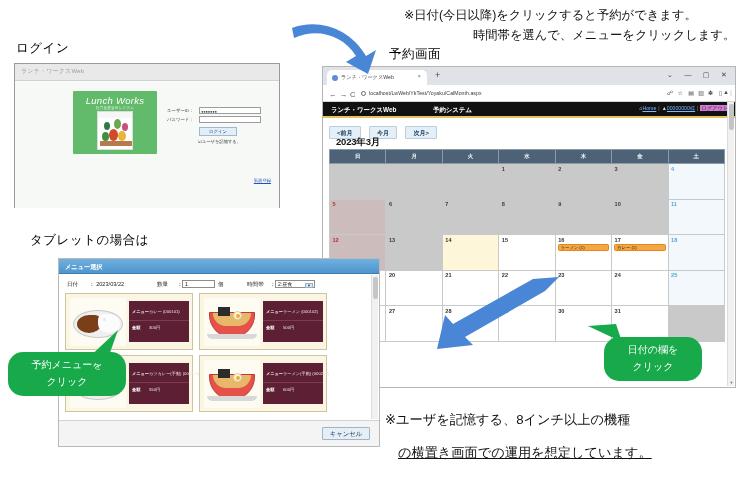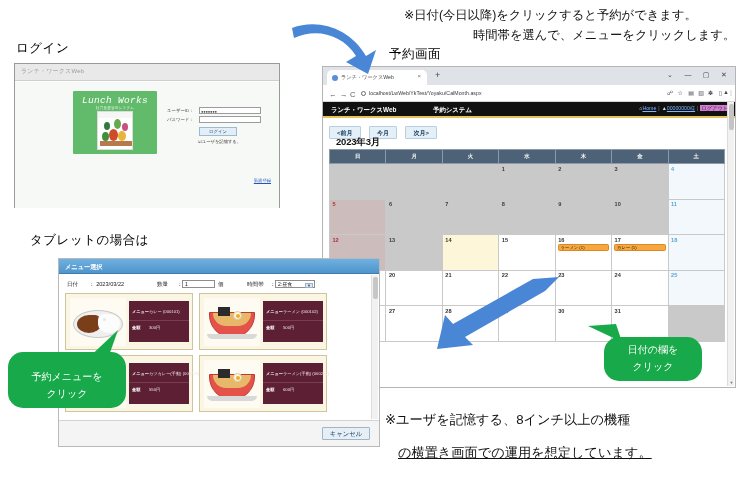--- a/index.html
+++ b/index.html
@@ -35,21 +35,21 @@
     position:absolute;left:6px;top:3px;font-size:6px;color:#9b9b9b;
     letter-spacing:.2px;
   }
   #login-body{position:absolute;left:0;top:18px;width:100%;height:126px;background:#f7f9f7;}
   #login-card{
     position:absolute;left:58px;top:9px;width:84px;height:63px;
     background:#62ba6b;border-radius:1px;
   }
   #login-card .brand{
     position:absolute;left:0;top:4px;width:100%;text-align:center;
-    font-family:Liberation Mono, monospace;
+    font-family:Liberation Sans, sans-serif;
     font-style:italic;font-size:9.5px;color:#ffffff;letter-spacing:.3px;
   }
   #login-card .sub{
     position:absolute;left:0;top:15px;width:100%;text-align:center;
     font-size:3.6px;color:#eafbea;letter-spacing:.2px;
   }
   #login-pic{
     position:absolute;left:24px;top:20px;width:36px;height:39px;
     background:#ffffff;border:1px solid #dcdcdc;box-sizing:border-box;
     overflow:hidden;
@@ -482,21 +482,21 @@
 
   <div id="dlg-scroll">
     <div class="thumb"></div>
   </div>
 
   <div id="dlg-footer">
     <div id="cancel-btn">キャンセル</div>
   </div>
 </div>
 
-<div class="callout" style="left:8px;top:352px;width:118px;height:40px;padding-top:16px;">
+<div class="callout" style="left:8px;top:352px;width:118px;height:40px;padding-top:4px;">
   <div>予約メニューを</div>
   <div>クリック</div>
 </div>
 <svg class="arrow" style="left:80px;top:330px;width:70px;height:40px;" viewBox="0 0 70 40">
   <polygon points="4,32 38,0 26,34" fill="#18aa4a"></polygon>
 </svg>
 
 <div class="callout" style="left:604px;top:337px;width:98px;height:40px;padding-top:4px;">
   <div>日付の欄を</div>
   <div>クリック</div>

